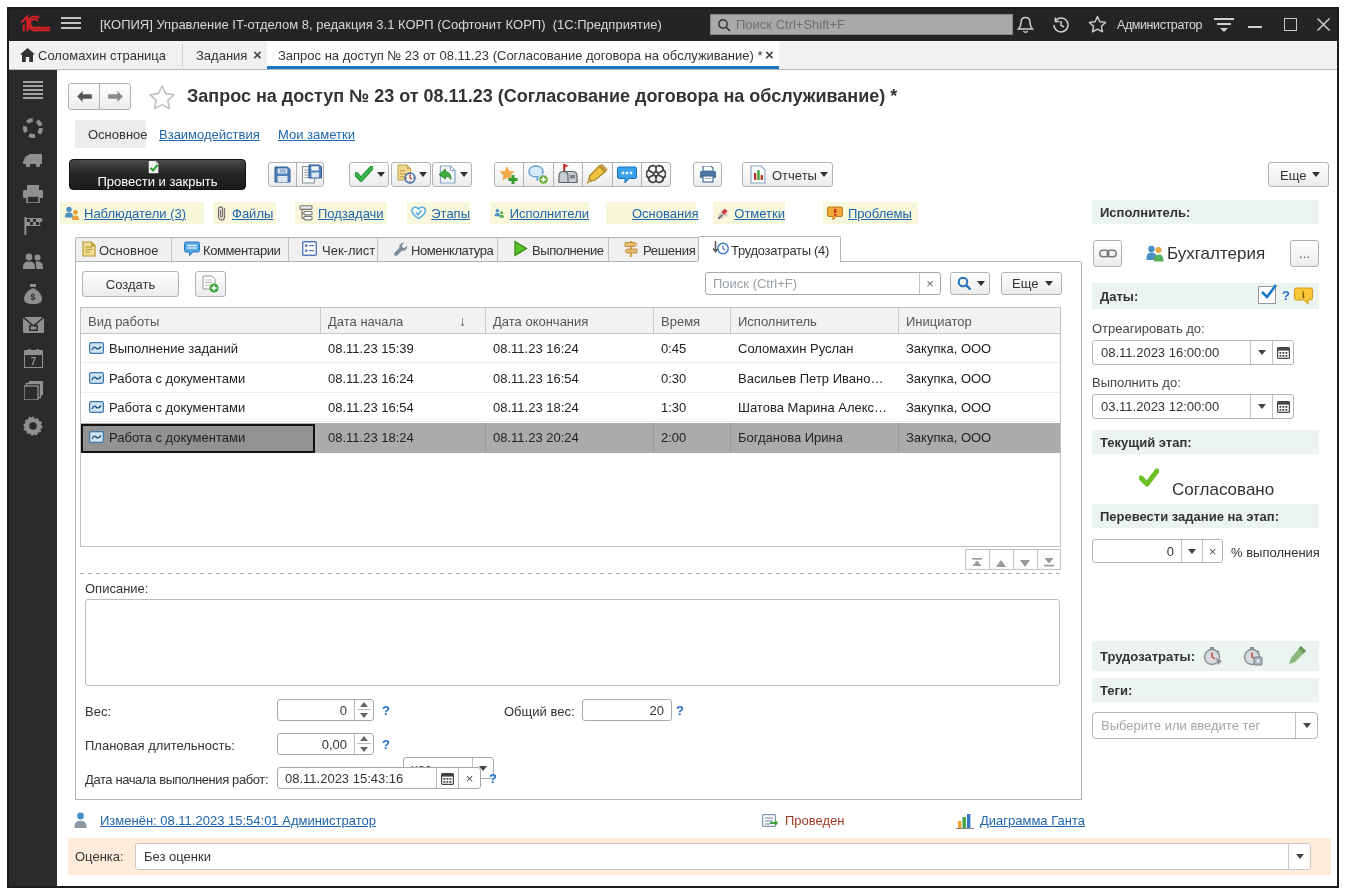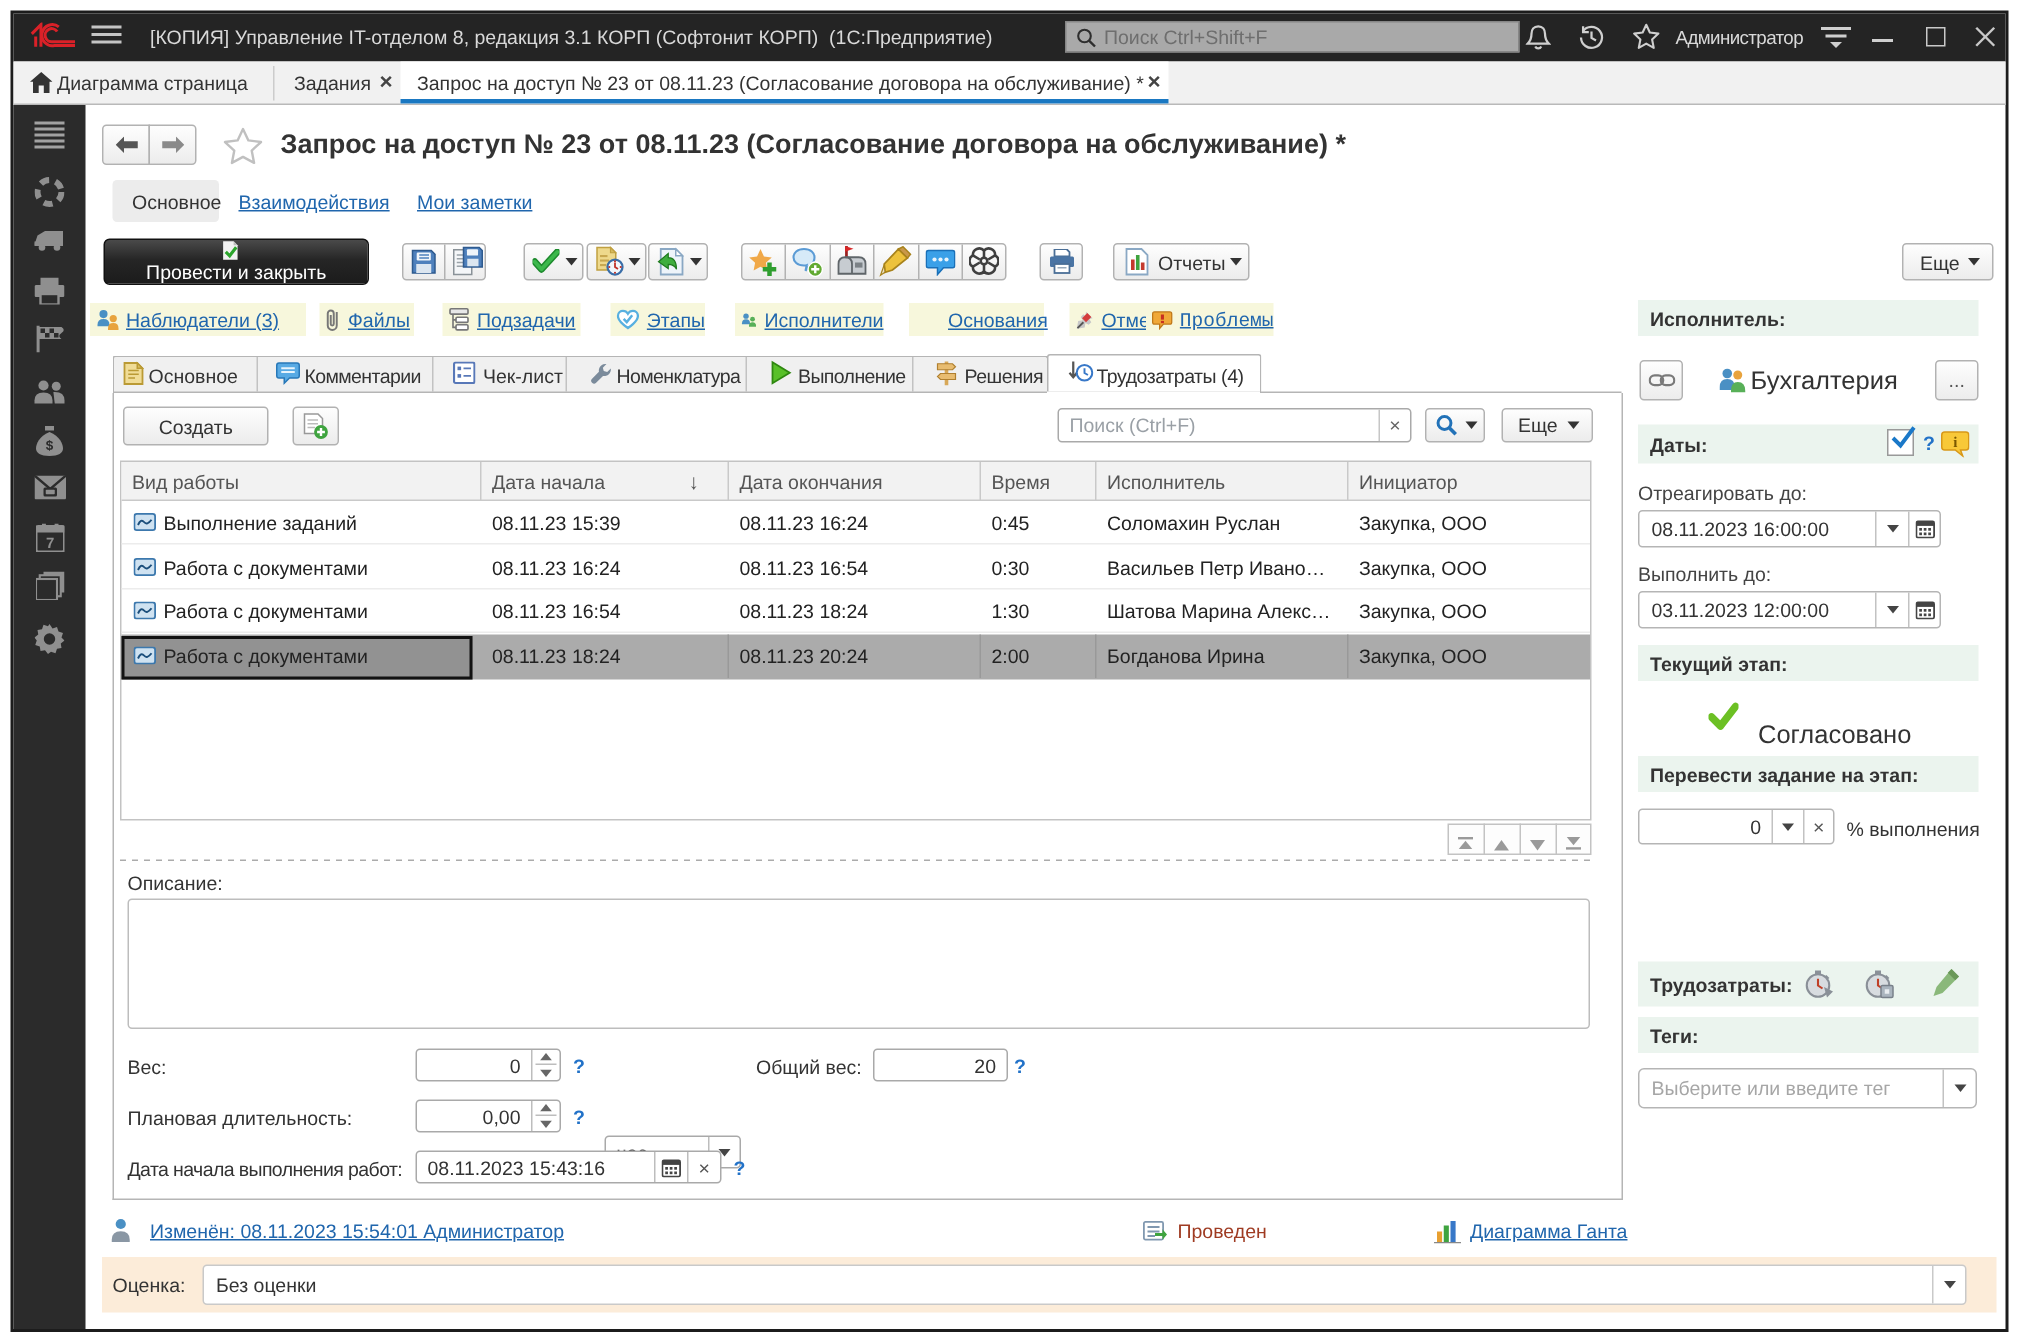--- a/index.html
+++ b/index.html
@@ -91,21 +91,21 @@
         <line x1="13.5" y1="1.5" x2="1.5" y2="13.5"></line>
       </g>
     </svg>
 </div>
 
 <div class="abs" style="left:20px;top:48px;">
   <svg width="15" height="14" viewBox="0 0 15 14">
       <path d="M7.5 0 L15 6.5 H13 V14 H9.2 V9 H5.8 V14 H2 V6.5 H0 Z" fill="#333"></path>
     </svg>
 </div>
-<div class="abs" style="left:38px;top:48px;color:#333;">Диаграмма страница</div>
+<div class="abs" style="left:38px;top:48px;color:#333;">Соломахин страница</div>
 <div class="abs" style="left:182px;top:44px;width:1px;height:23px;background:#cccccc;"></div>
 <div class="abs" style="left:196px;top:48px;color:#333;">Задания</div>
 <div class="abs" style="left:253px;top:46px;color:#444;font-size:15px;font-weight:bold;">×</div>
 <div class="abs" style="left:267px;top:41px;width:512px;height:28px;background:#fff;border-bottom:3px solid #1a78c2;"></div>
 <div class="abs" style="left:278px;top:48px;color:#333;">Запрос на доступ № 23 от 08.11.23 (Согласование договора на обслуживание) *</div>
 <div class="abs" style="left:765px;top:46px;color:#444;font-size:15px;font-weight:bold;">×</div>
 
 <div id="sb-icons">
 <div class="abs" style="left:23px;top:81px;width:20px;">
   <div style="height:2px;background:#a2a2a2;"></div>
@@ -379,21 +379,21 @@
   <a class="lnk" style="margin-left:22px;">Основания</a>
 </div>
 <div class="ylw" style="left:713px;top:202px;width:72px;">
   <svg width="14" height="15" viewBox="0 0 14 15" style="margin-left:4px;">
         <path d="M8 1 L13 6 L10.5 6.5 L12 9 L10 11 L7.5 9.5 L7 13 L1 14 L2 8 L5.5 7.5 L4 5 L6 3 L7.5 4.5 Z" fill="#c8c8c8"></path>
         <path d="M9 2 L12 5 L8 9 L5 6 Z" fill="#d43c3c"></path>
         <line x1="1.5" y1="13.5" x2="6" y2="9" stroke="#555" stroke-width="1.4"></line>
       </svg>
   <a class="lnk" style="margin-left:5px;">Отметки</a>
 </div>
-<div class="ylw" style="left:764px;top:202px;width:85px;font-family:Liberation Mono, monospace;">
+<div class="ylw" style="left:823px;top:202px;width:95px;">
   <svg width="16" height="15" viewBox="0 0 16 15" style="margin-left:4px;">
         <path d="M2 1 L14 1 Q15.5 1 15.5 2.5 L15.5 9 Q15.5 10.5 14 10.5 L9 10.5 L6 14 L6 10.5 L2 10.5 Q0.5 10.5 0.5 9 L0.5 2.5 Q0.5 1 2 1 Z" fill="#f0a838" stroke="#c07818" stroke-width="1"></path>
         <rect x="7" y="3" width="2.4" height="4" fill="#c83020"></rect>
         <rect x="7" y="8" width="2.4" height="1.8" fill="#c83020"></rect>
       </svg>
   <a class="lnk" style="margin-left:5px;">Проблемы</a>
 </div>
 </div>
 
 <div id="formtabs">

